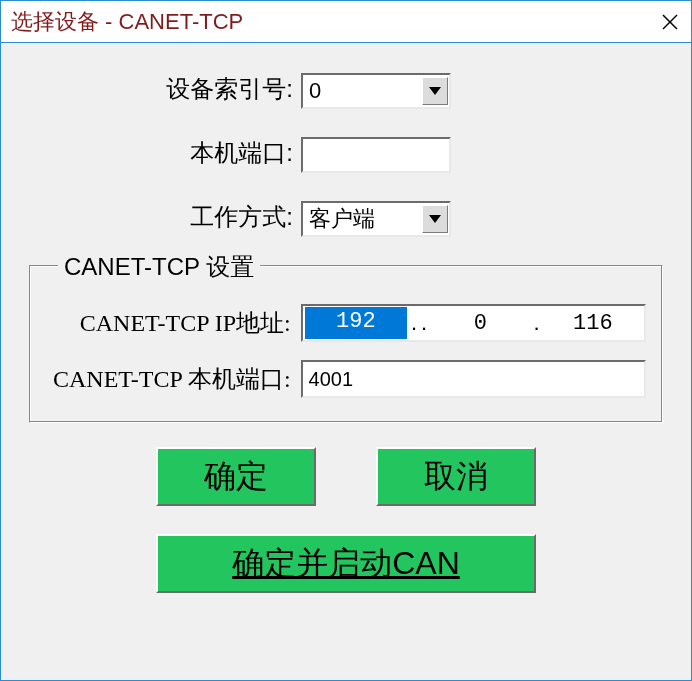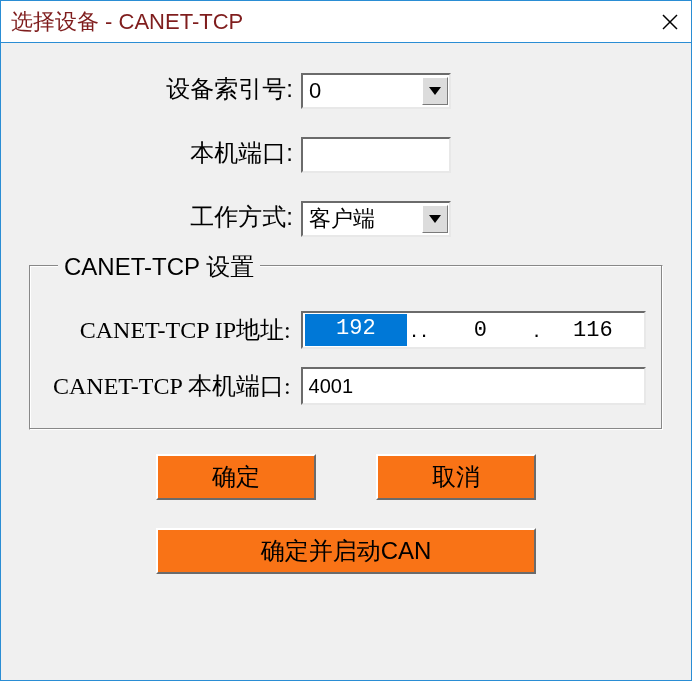--- a/index.html
+++ b/index.html
@@ -101,21 +101,21 @@
     padding: 2px 6px;
   }
 
   .groupbox {
     margin: 10px 8px 24px 8px;
     border-top: 1px solid #888;
     border-left: 1px solid #888;
     border-right: 1px solid #fff;
     border-bottom: 1px solid #fff;
     box-shadow: inset -1px -1px 0 #888, inset 1px 1px 0 #fff;
-    padding: 27px 16px 24px 16px;
+    padding: 20px 16px 24px 16px;
     position: relative;
   }
   .groupbox-legend {
     position: absolute;
     top: -15px;
     left: 28px;
     background: #f0f0f0;
     padding: 0 6px;
     font-size: 24px;
   }
@@ -181,36 +181,37 @@
   }
 
   .button-row {
     display: flex;
     justify-content: center;
     gap: 60px;
     margin-top: 20px;
   }
   .btn {
     width: 160px;
-    height: 46px;
-    background: #f97316;
+    height: 59px;
+    background: #22c55e;
     border-top: 2px solid #fff;
     border-left: 2px solid #fff;
     border-right: 2px solid #6b6b6b;
     border-bottom: 2px solid #6b6b6b;
-    font-size: 24px;
+    font-size: 32px;
     display: flex;
     align-items: center;
     justify-content: center;
     font-family: inherit;
     cursor: pointer;
   }
   .btn-wide {
     width: 380px;
     margin: 28px auto 0 auto;
+    text-decoration: underline;
   }
 </style>
 </head>
 <body>
 
 <div class="window">
 
   <div class="titlebar">
     <div class="titlebar-title">选择设备 - CANET-TCP</div>
     <div class="titlebar-close">

